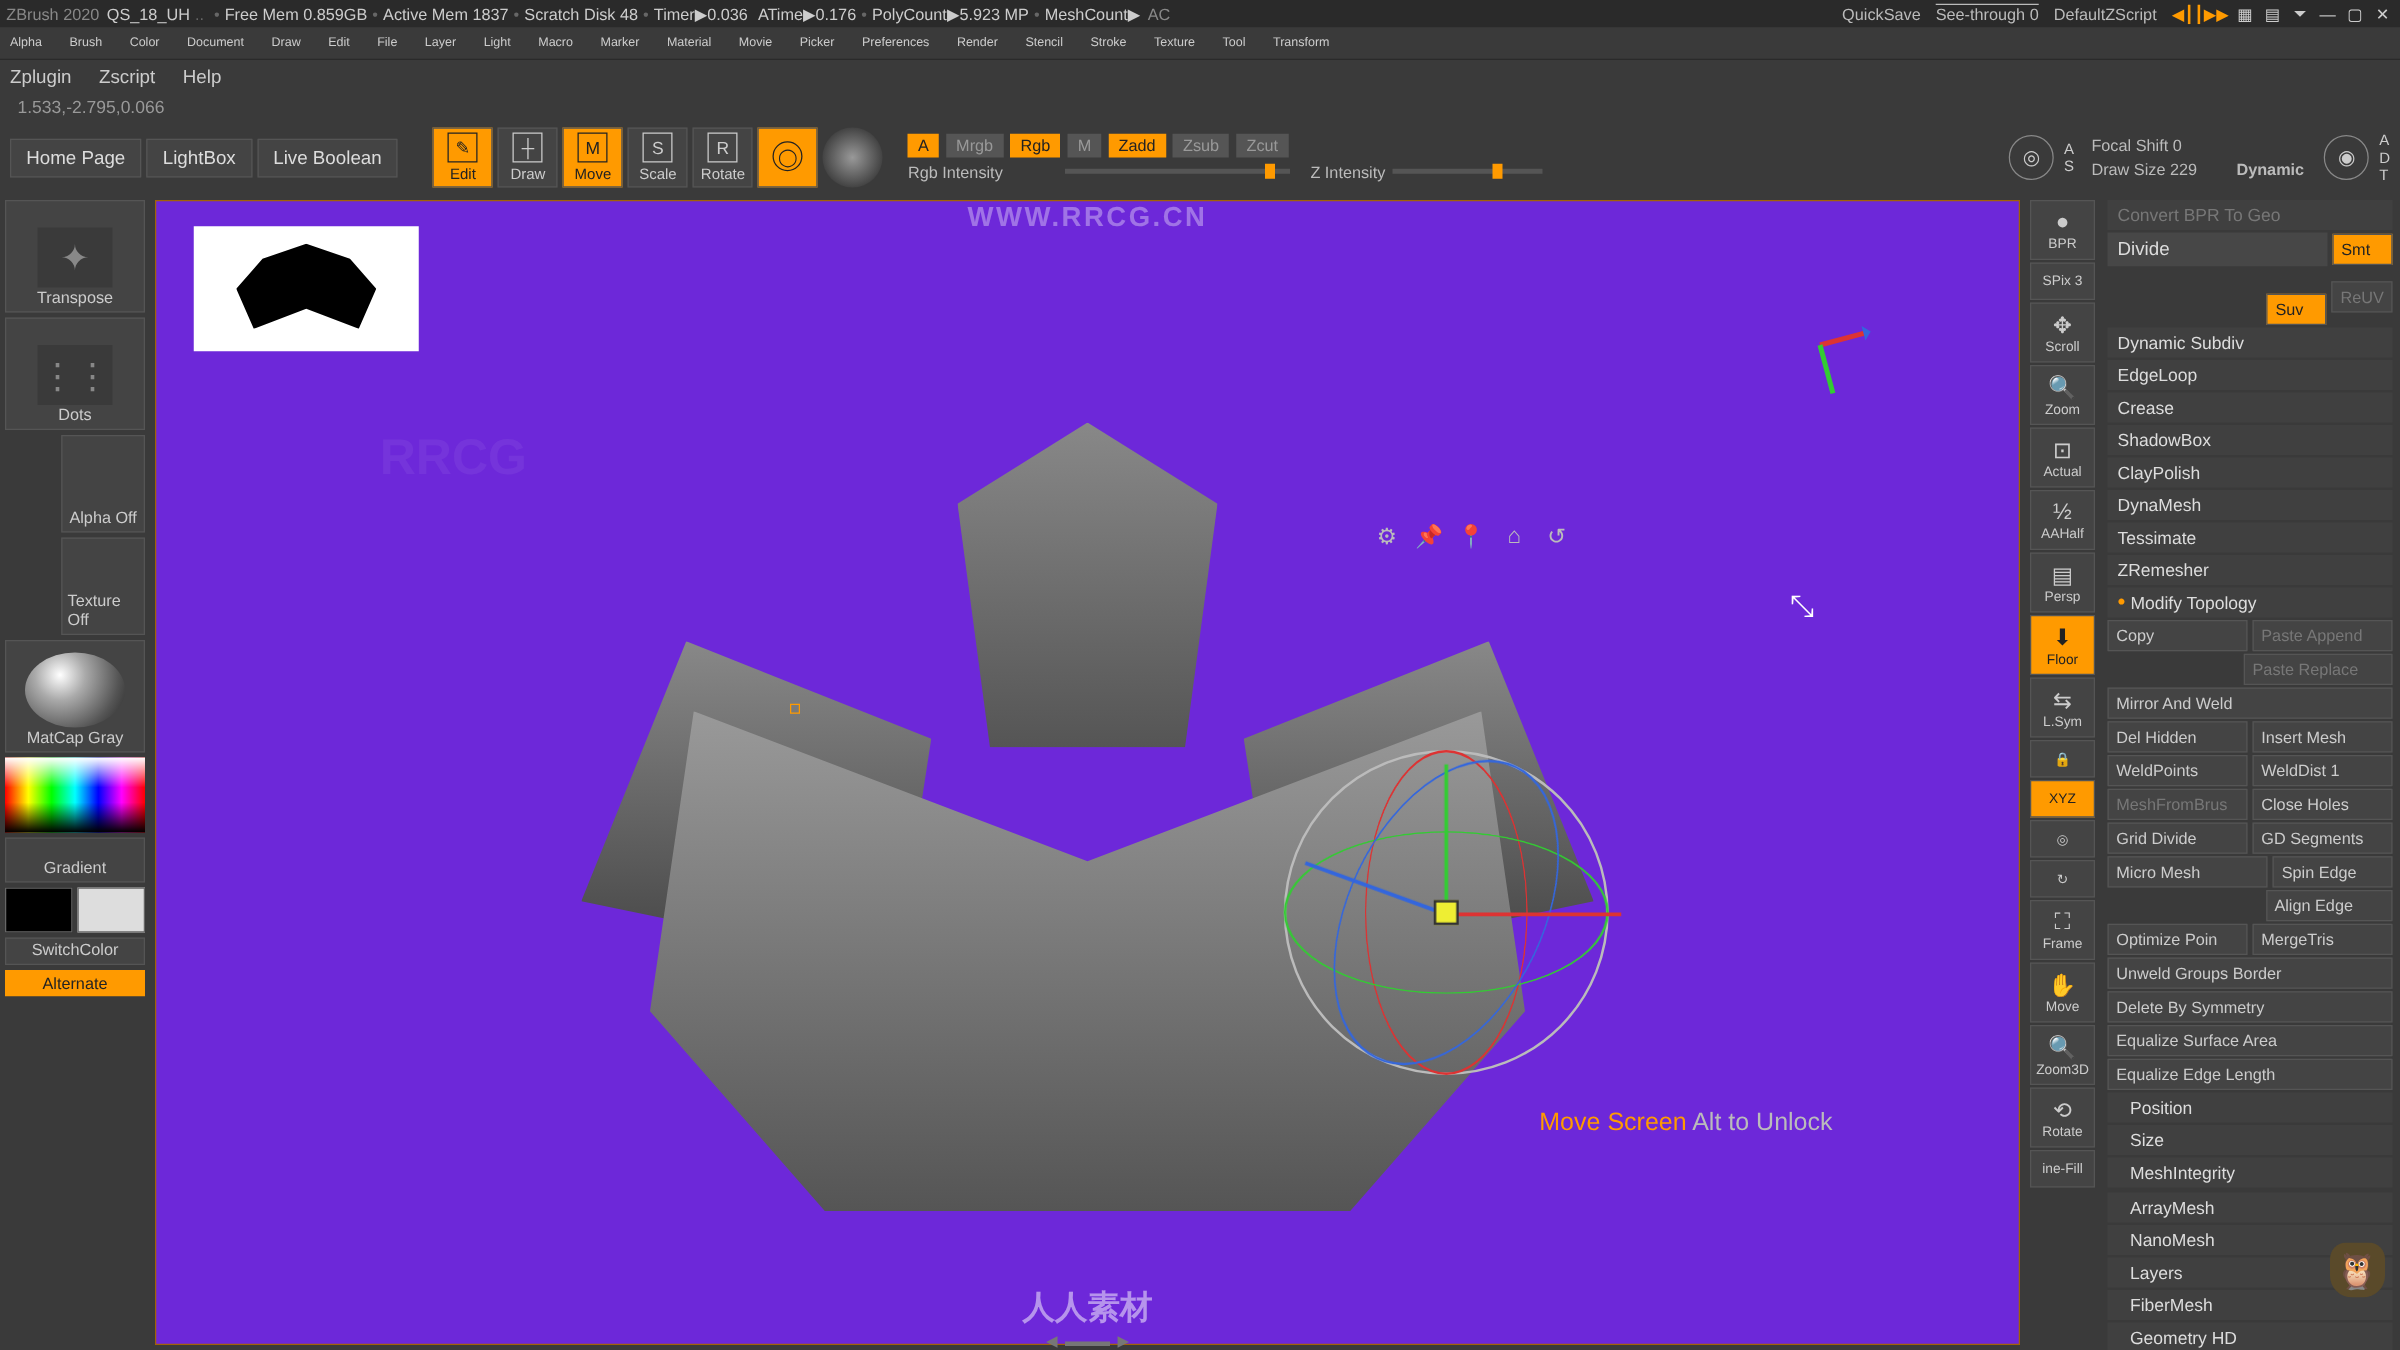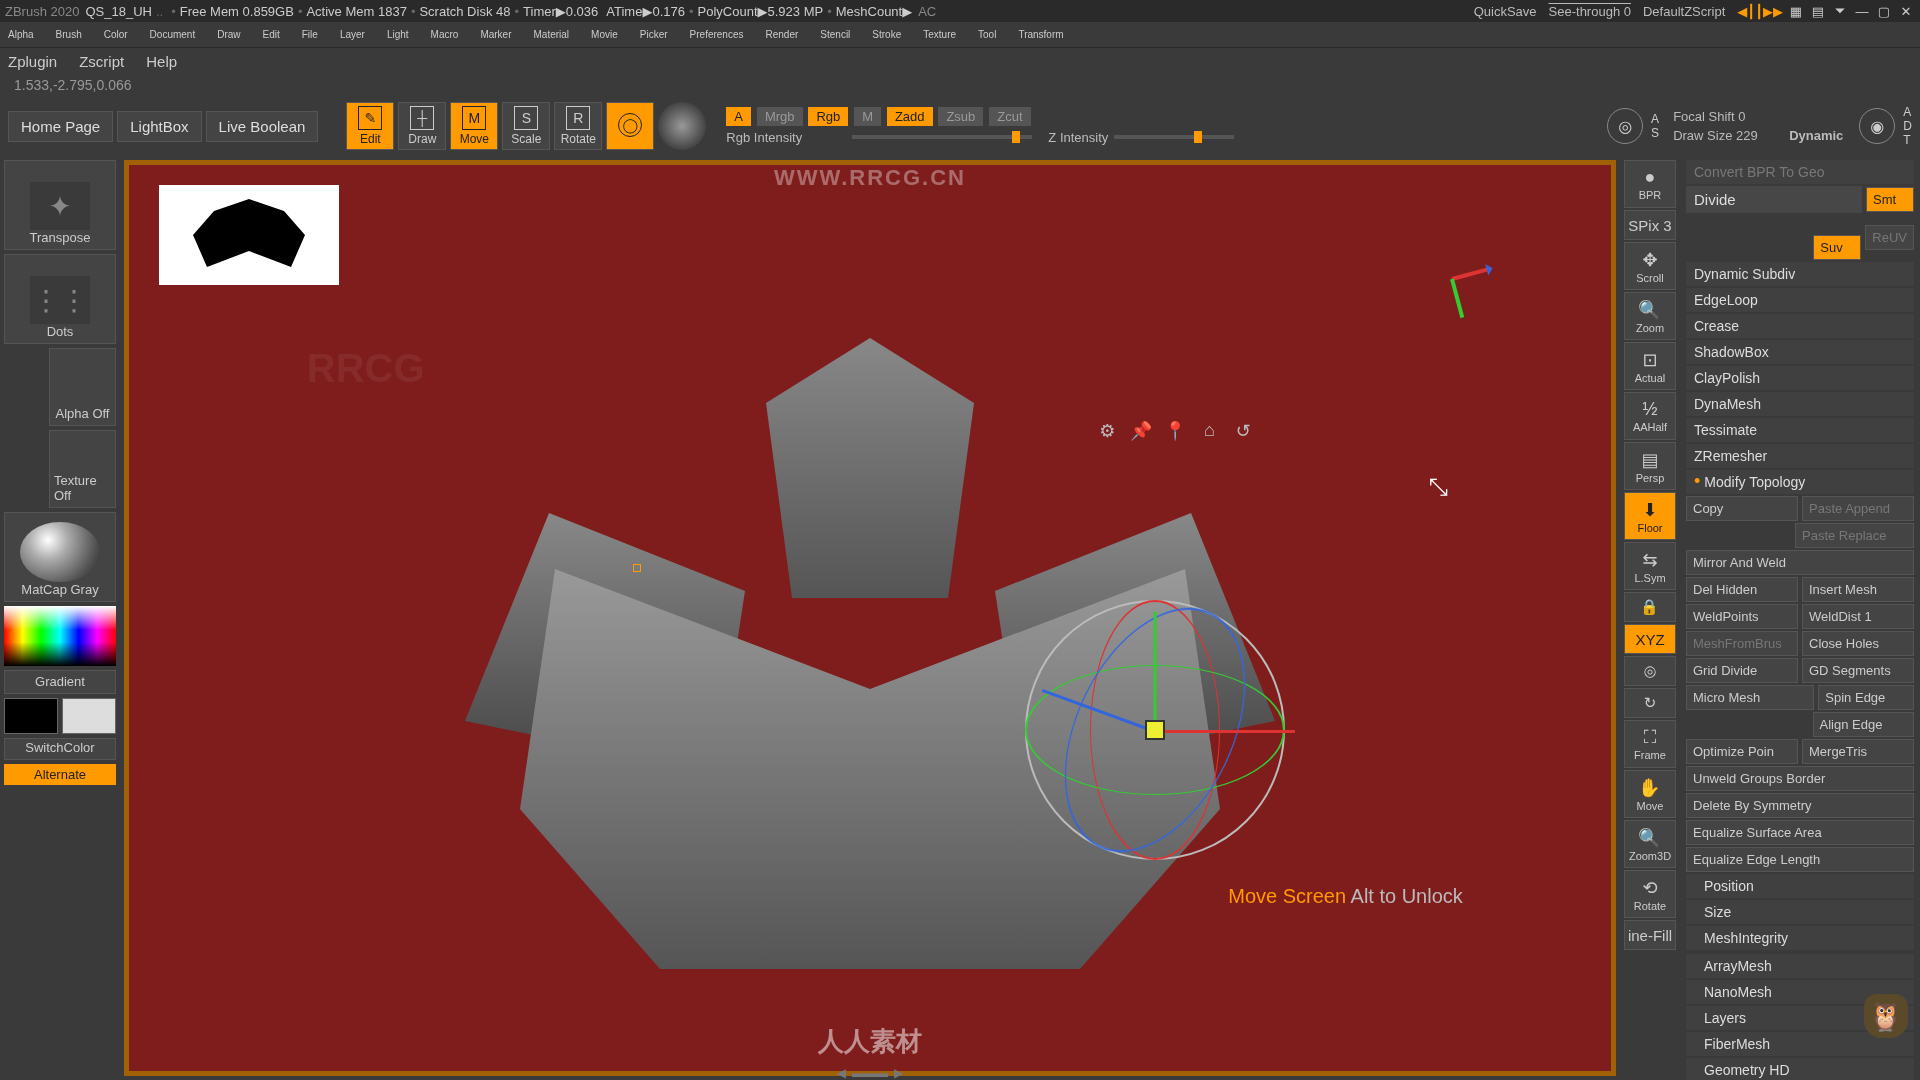--- a/index.html
+++ b/index.html
@@ -47,21 +47,21 @@
 .lp-tile.h70 { height: 78px; margin-left: 45px; }
 .lp-bigicon { width:60px;height:48px;background:#3a3a3a;display:flex;align-items:center;justify-content:center;font-size:28px;color:#888; }
 .material-preview { width:80px;height:60px;border-radius:50%;background:radial-gradient(circle at 35% 30%, #fff, #aaa 30%, #555 70%, #222); }
 .color-picker { height: 60px; background: linear-gradient(to right, red, yellow, lime, cyan, blue, magenta, red); position: relative; }
 .color-picker::after { content:''; position:absolute;inset:0;background:linear-gradient(to bottom, rgba(255,255,255,1), rgba(255,255,255,0) 40%, rgba(0,0,0,0) 60%, rgba(0,0,0,1)); }
 .swatch-row { display:flex; gap:4px; height:36px; }
 .swatch { flex:1; border:1px solid #666; }
 .lp-btn { background: #ff9a00; color:#222; text-align:center; padding:3px; font-size:13px; cursor:pointer; }
 
 
-.canvas-area { flex:1; background:#7f1d1d; position:relative; border:5px solid #a16207; margin:4px; }
+.canvas-area { flex:1; background:#6d28d9; position:relative; border:1px solid #a16207; margin:4px; }
 .silhouette-thumb { position:absolute; top:20px; left:30px; width:180px; height:100px; background:#fff; }
 .silhouette-thumb::after { content:''; position:absolute; inset:10px 20px; background:#000; clip-path: polygon(20% 90%, 10% 50%, 25% 20%, 50% 5%, 75% 20%, 90% 50%, 80% 90%, 50% 70%); }
 .robot { position:absolute; left:50%; top:50%; transform:translate(-50%,-45%); width:900px; height:700px; }
 .robot .head { position:absolute; left:50%; top:5%; transform:translateX(-50%); width:260px; height:260px; background:linear-gradient(#888,#555); clip-path: polygon(50% 0, 90% 25%, 80% 100%, 20% 100%, 10% 25%); }
 .robot .chest { position:absolute; left:50%; top:38%; transform:translateX(-50%); width:700px; height:400px; background:linear-gradient(#999,#555); clip-path: polygon(50% 30%, 95% 0, 100% 60%, 80% 100%, 20% 100%, 0 60%, 5% 0); }
 .robot .shoulder-l { position:absolute; left:5%; top:30%; width:280px;height:260px;background:linear-gradient(#888,#444); clip-path: polygon(30% 0, 100% 30%, 90% 100%, 0 80%); }
 .robot .shoulder-r { position:absolute; right:5%; top:30%; width:280px;height:260px;background:linear-gradient(#888,#444); clip-path: polygon(70% 0, 100% 80%, 10% 100%, 0 30%); }
 .gizmo { position:absolute; right:22%; top:48%; width:260px;height:260px; }
 .gizmo .ring { position:absolute; inset:0; border:2px solid #bbb; border-radius:50%; }
 .gizmo .ring.red { border-color:#d33; transform:rotateY(60deg); }
@@ -86,21 +86,21 @@
 .watermark1 { position:absolute; left:50%; top:0; transform:translateX(-50%); font-size:22px; color:rgba(255,255,255,.35); font-weight:bold; letter-spacing:2px; }
 .watermark2 { position:absolute; left:50%; bottom:12px; transform:translateX(-50%); font-size:26px; color:rgba(255,255,255,.5); font-weight:bold; }
 .wm-ghost { position:absolute; color:rgba(255,255,255,.06); font-size:40px; font-weight:bold; pointer-events:none; }
 .orange-dot { position:absolute; width:8px;height:8px;border:1px solid #ff9a00;background:transparent; }
 
 
 .midright { width:60px; background:#3a3a3a; padding:4px; display:flex; flex-direction:column; gap:2px; align-items:center; }
 .mr-tile { width:52px; height:48px; background:#444; display:flex;flex-direction:column;align-items:center;justify-content:center;font-size:11px;color:#ccc;border:1px solid #555;cursor:pointer; }
 .mr-tile.active { background:#ff9a00; color:#222; }
 .mr-tile .mic { font-size:18px; margin-bottom:1px; }
-.mr-tile.small { height:30px; font-size:15px; }
+.mr-tile.small { height:30px; font-size:11px; }
 
 
 .right-panel { width:240px; background:#3a3a3a; padding:4px 6px; display:flex; flex-direction:column; gap:2px; overflow-y:auto; }
 .rp-row { display:flex; gap:4px; align-items:center; }
 .rp-header { background:#474747; padding:5px 8px; color:#ddd; font-size:15px; cursor:pointer; }
 .rp-header.sub { background:#404040; font-size:14px; padding:4px 8px; }
 .rp-header.indent { padding-left:18px; }
 .rp-btn { background:#444; padding:4px 6px; font-size:13px; color:#ccc; flex:1; cursor:pointer; border:1px solid #555; }
 .rp-btn.orange { background:#ff9a00; color:#222; }
 .rp-btn.dim { color:#777; }
@@ -274,21 +274,21 @@
         <span>Alpha Off</span>
       </div>
     <div class="lp-tile h70">
         <span>Texture Off</span>
       </div>
     <div class="lp-tile h80">
         <div class="material-preview"></div>
         <span>MatCap Gray</span>
       </div>
     <div class="color-picker"></div>
-    <div class="lp-tile" style="height:24px;">Gradient</div>
+    <div class="lp-tile" style="height:36px;">Gradient</div>
     <div class="swatch-row">
       <div class="swatch" style="background:#000;"></div>
       <div class="swatch" style="background:#ddd;"></div>
     </div>
     <div class="lp-tile" style="height:22px;">SwitchColor</div>
     <div class="lp-btn">Alternate</div>
   </div>
 
   <div class="canvas-area">
     <div class="watermark1">WWW.RRCG.CN</div>

